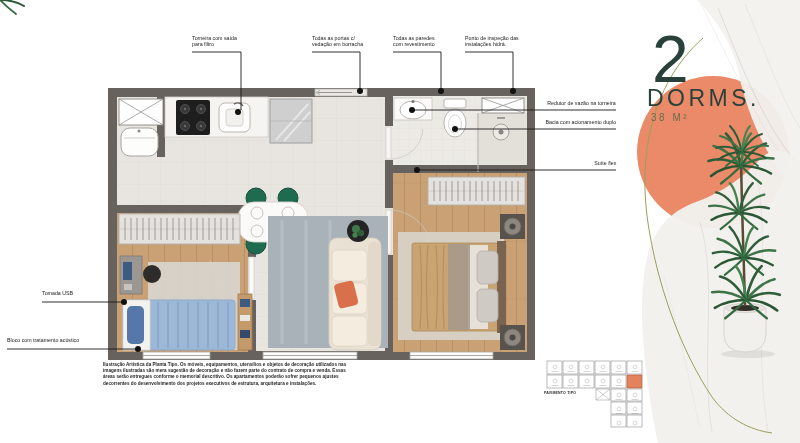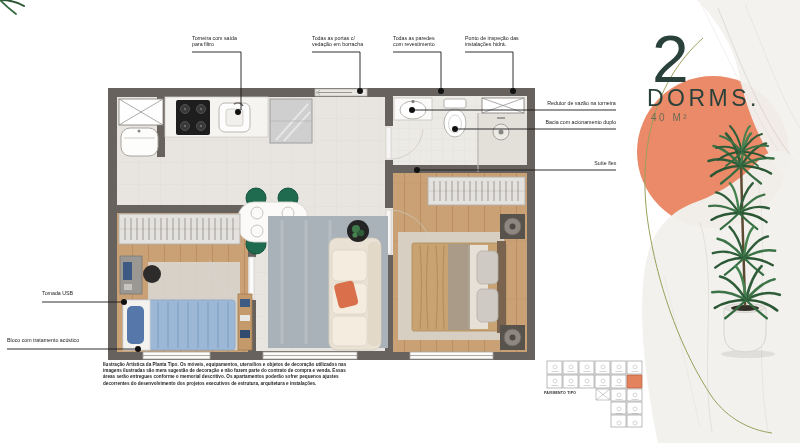--- a/index.html
+++ b/index.html
@@ -353,21 +353,21 @@
       <rect x="627" y="375" width="15" height="13" fill="#e2835d" stroke="#b35f3d" stroke-width="0.7"></rect>
       <g>
         <rect x="596" y="389" width="14" height="11" fill="#ffffff" stroke="#8d8d8d" stroke-width="0.5"></rect>
         <path d="M596,389 l14,11 M610,389 l-14,11" stroke="#9d9d9d" stroke-width="0.5"></path>
       </g>
     </g>
   </svg>
 
   <div class="badge-number">2</div>
   <div class="badge-label">DORMS.</div>
-  <div class="badge-area">40 M²</div>
+  <div class="badge-area">38 M²</div>
 
   <div class="ann" style="left:192px;top:35px;">Torneira com saída
 para filtro</div>
   <div class="ann" style="left:312px;top:35px;">Todas as portas c/
 vedação em borracha</div>
   <div class="ann" style="left:393px;top:35px;">Todas as paredes
 com revestimento</div>
   <div class="ann" style="left:465px;top:35px;">Ponto de inspeção das
 instalações hidrá.</div>
 

